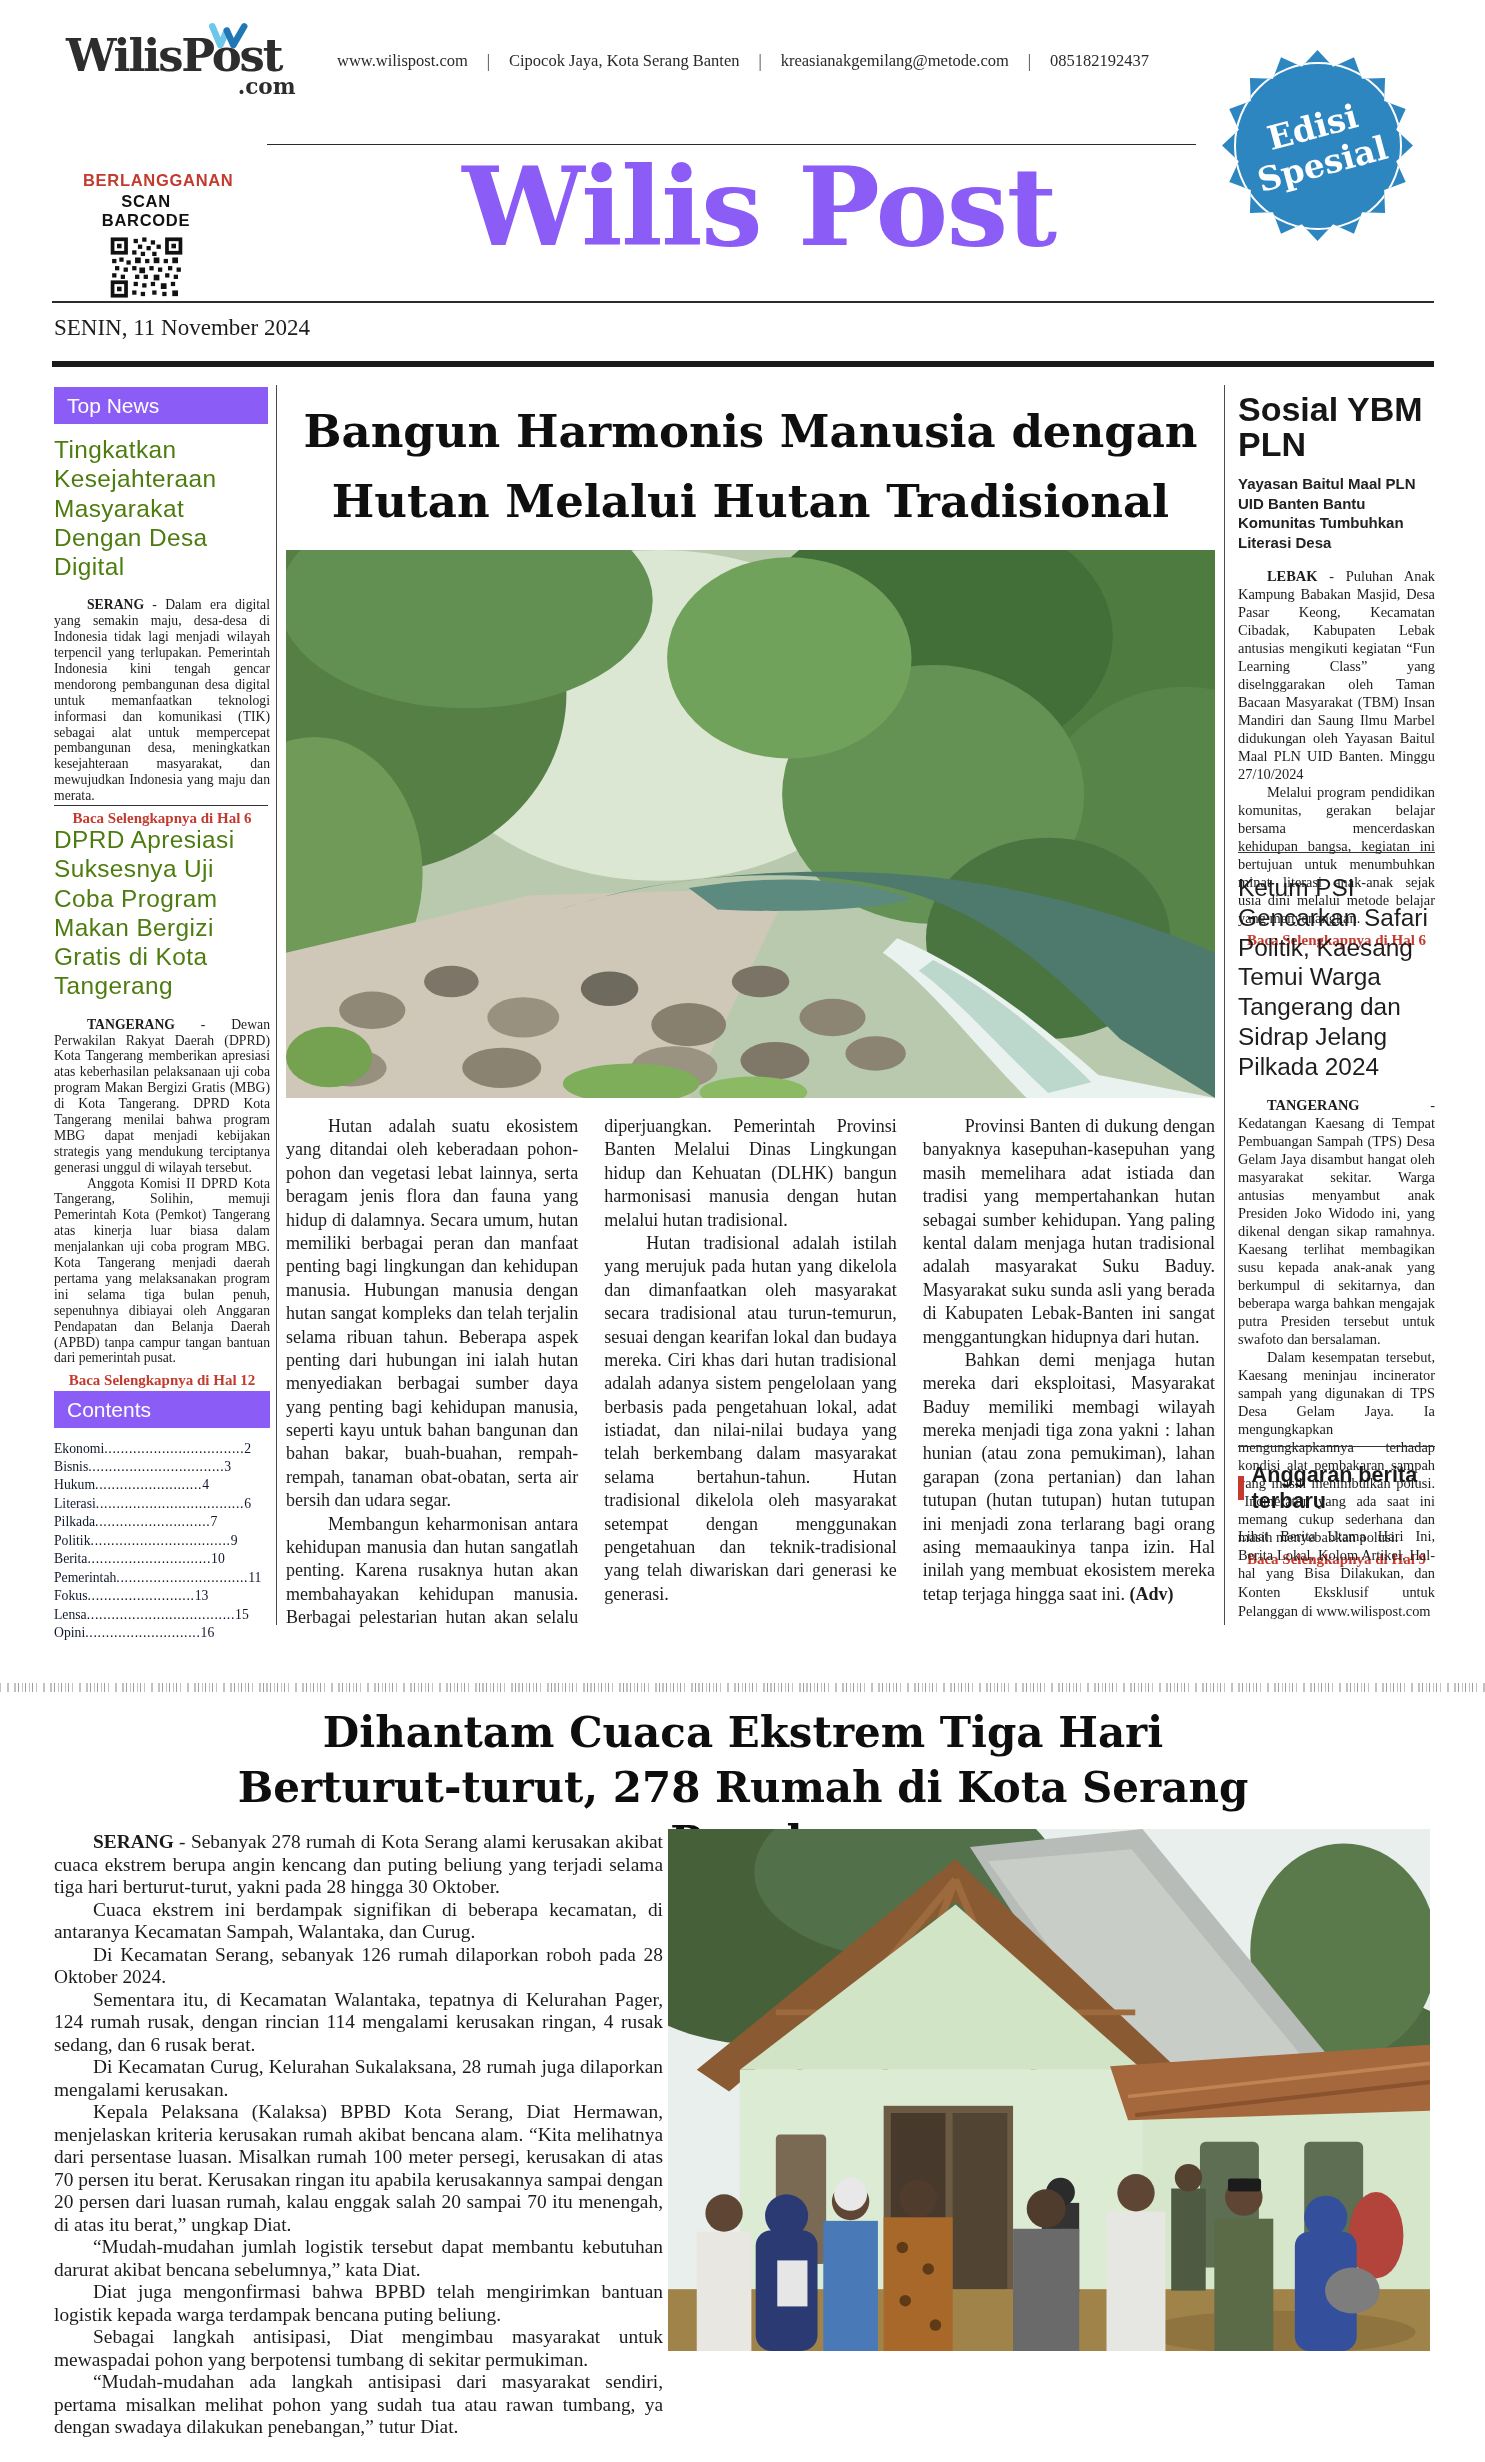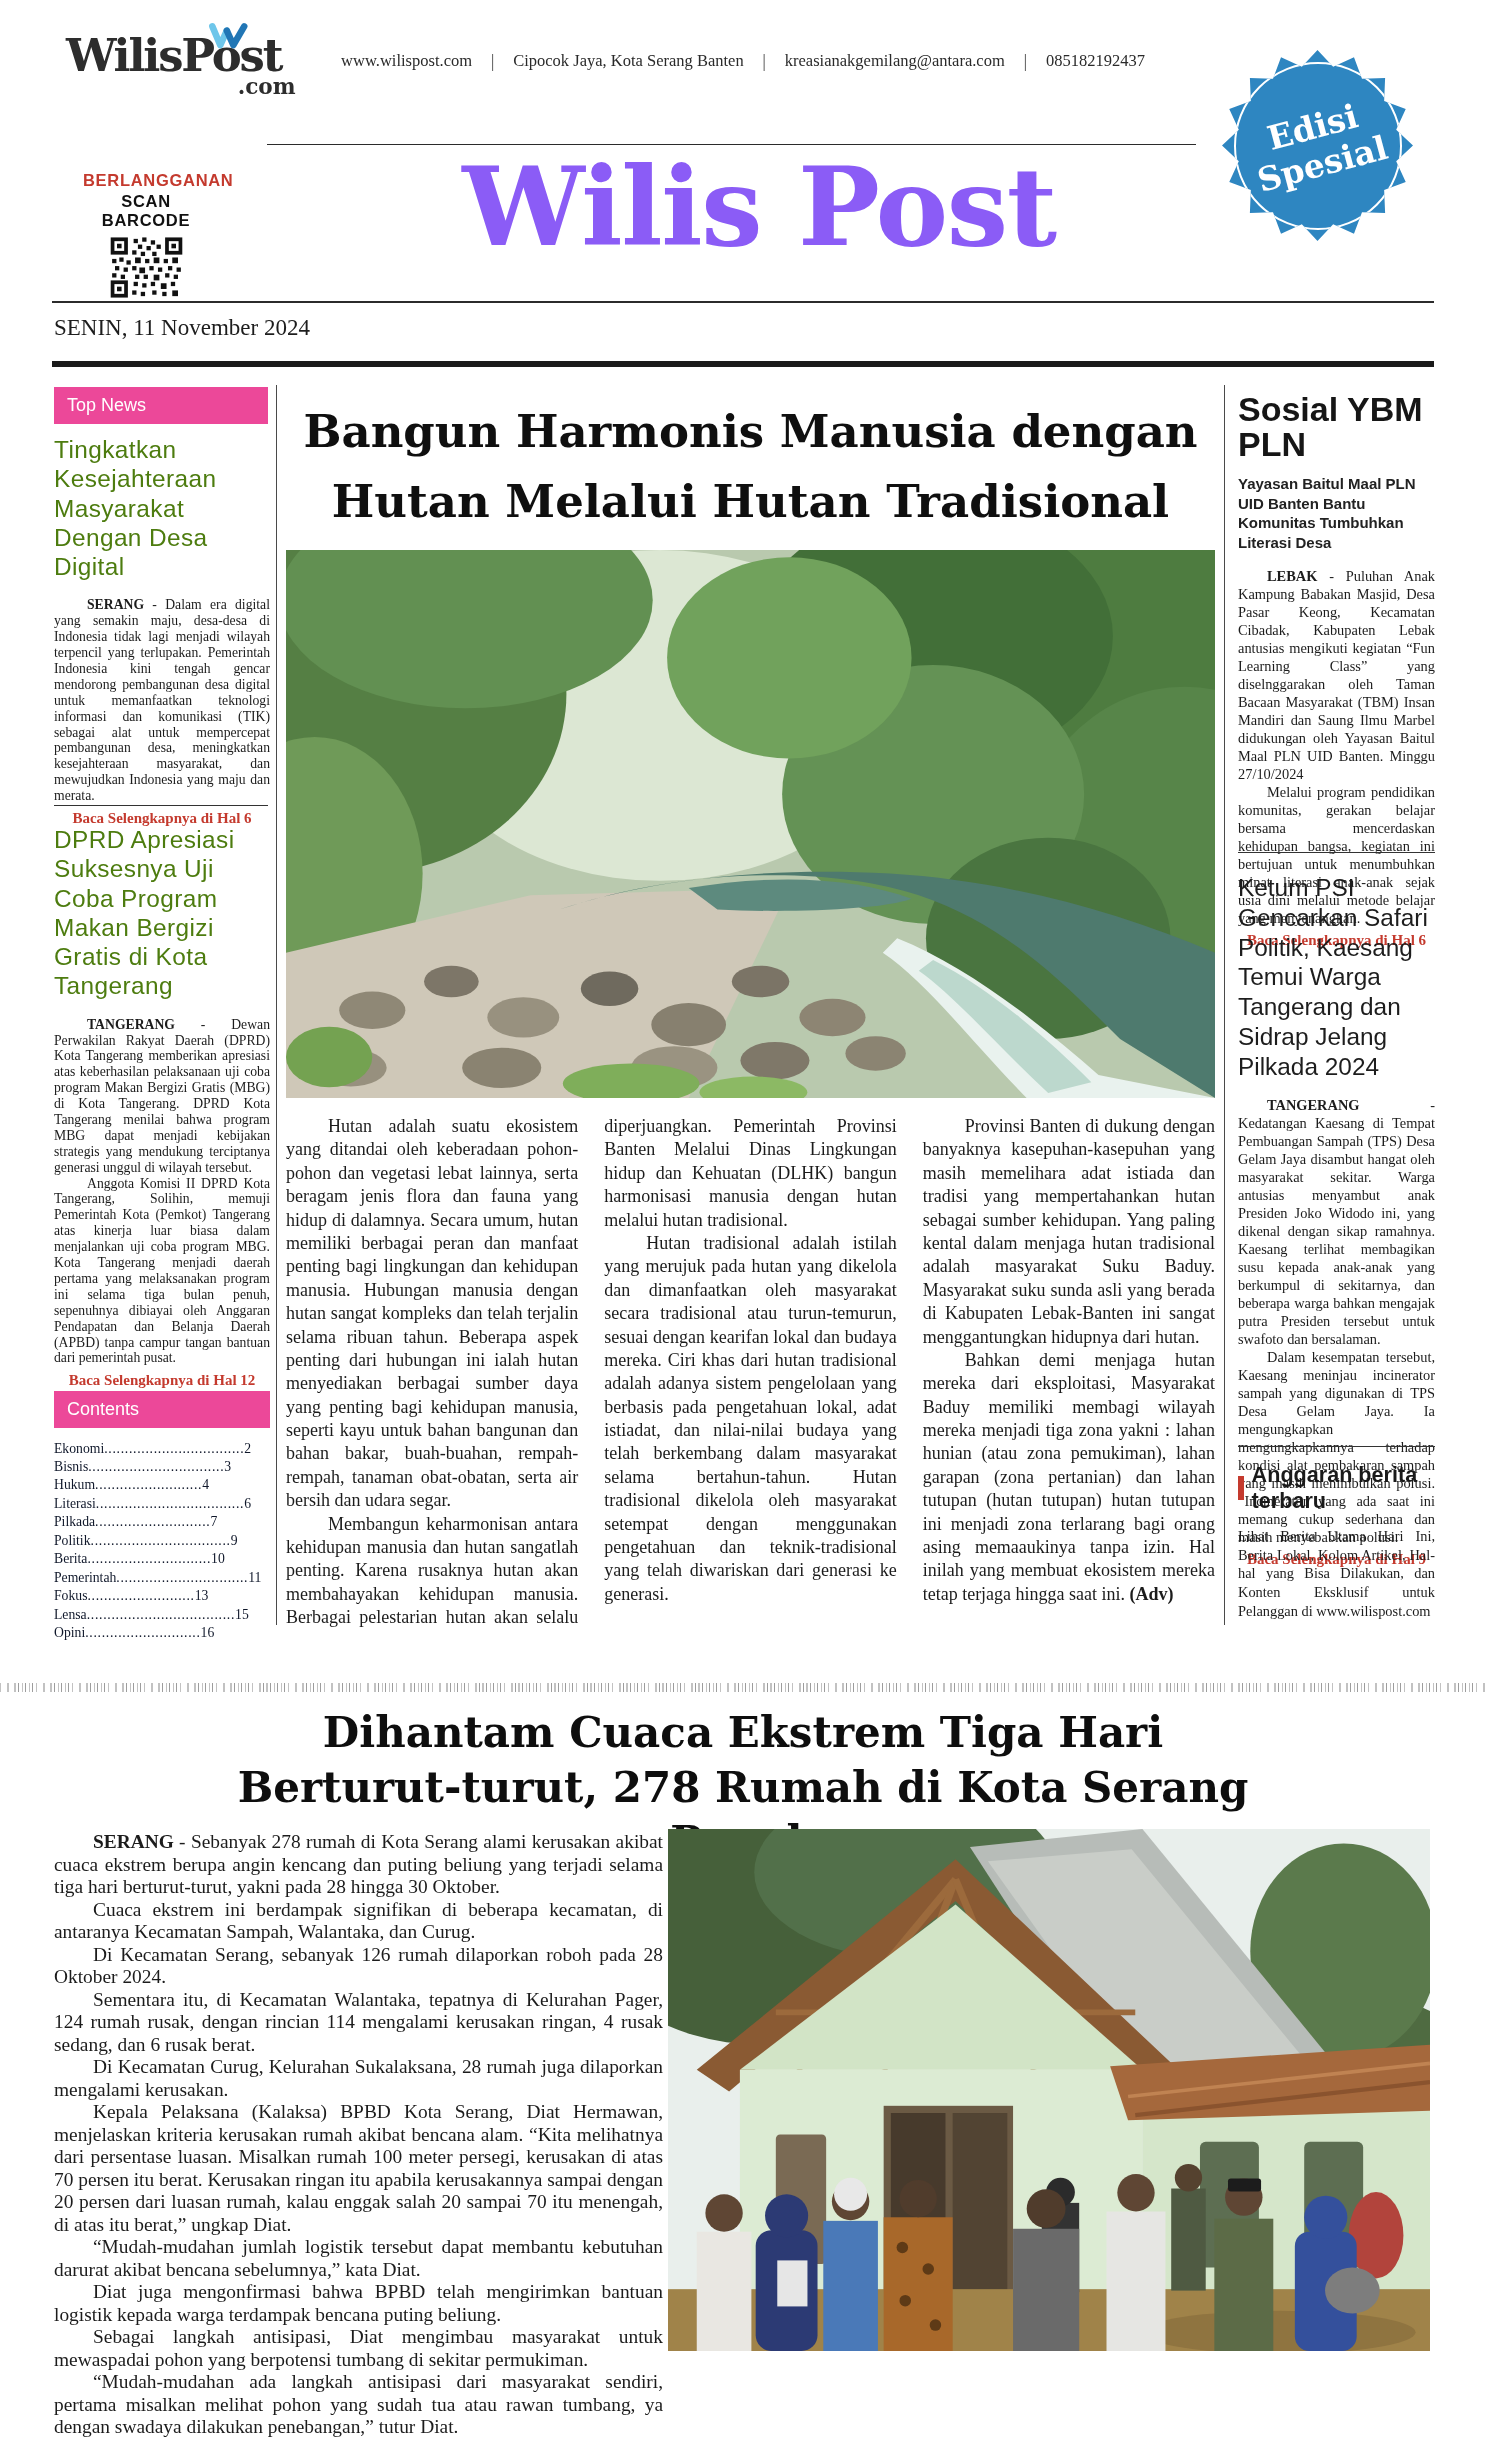--- a/index.html
+++ b/index.html
@@ -50,22 +50,22 @@
   }
   .rule-thin  { position:absolute; left:52px; top:301px; width:1382px; height:2.2px; background:#2b2b2b; }
   .dateline   { position:absolute; left:54px; top:315px; font-size:23px; color:#1d1d1d; }
   .rule-thick { position:absolute; left:52px; top:361px; width:1382px; height:5.7px; background:#1a1a1a; }
   
   .vdiv { position:absolute; top:385px; width:1.4px; height:1240px; background:#4a4a4a; }
   .vdiv-left  { left:276px; }
   .vdiv-right { left:1224px; }
   
   .section-banner {
-    background:#ec4899; color:#fff; font-family:"Liberation Sans",sans-serif;
-    font-weight:500; font-size:18px; line-height:37px; height:37px; padding-left:13px;
+    background:#8b5cf6; color:#fff; font-family:"Liberation Sans",sans-serif;
+    font-weight:500; font-size:21px; line-height:37px; height:37px; padding-left:13px;
   }
   .topnews-banner { position:absolute; left:54px; top:387px; width:214px; }
   .left-art { position:absolute; left:54px; width:216px; }
   .left-art1 { top:435px; }
   .left-art2 { top:825px; }
   .left-headline {
     font-family:"Liberation Sans",sans-serif; font-weight:500; font-size:24.4px;
     line-height:1.2; color:#4d7c0f; letter-spacing:0.4px;
   }
   .left-body { margin-top:16px; font-size:13.7px; line-height:1.16; text-align:justify; }
@@ -141,21 +141,21 @@
 </head>
 <body>
 
 <div class="page">
 
   <div class="contact-bar">
     <span>www.wilispost.com</span>
     <span class="contact-sep">|</span>
     <span>Cipocok Jaya, Kota Serang Banten</span>
     <span class="contact-sep">|</span>
-    <span>kreasianakgemilang@antara.com</span>
+    <span>kreasianakgemilang@metode.com</span>
     <span class="contact-sep">|</span>
     <span>085182192437</span>
   </div>
 
   <div class="logo">
     <div class="logo-main">WilisPost</div>
     <svg class="logo-w-icon" width="42" height="29" viewBox="0 0 58 40">
       <polyline points="6,6 17,32 26,12" fill="none" stroke="#6ec6ea" stroke-width="9" stroke-linecap="round" stroke-linejoin="round"></polyline>
       <polyline points="26,12 35,32 50,6" fill="none" stroke="#2176b5" stroke-width="9" stroke-linecap="round" stroke-linejoin="round"></polyline>
     </svg>

